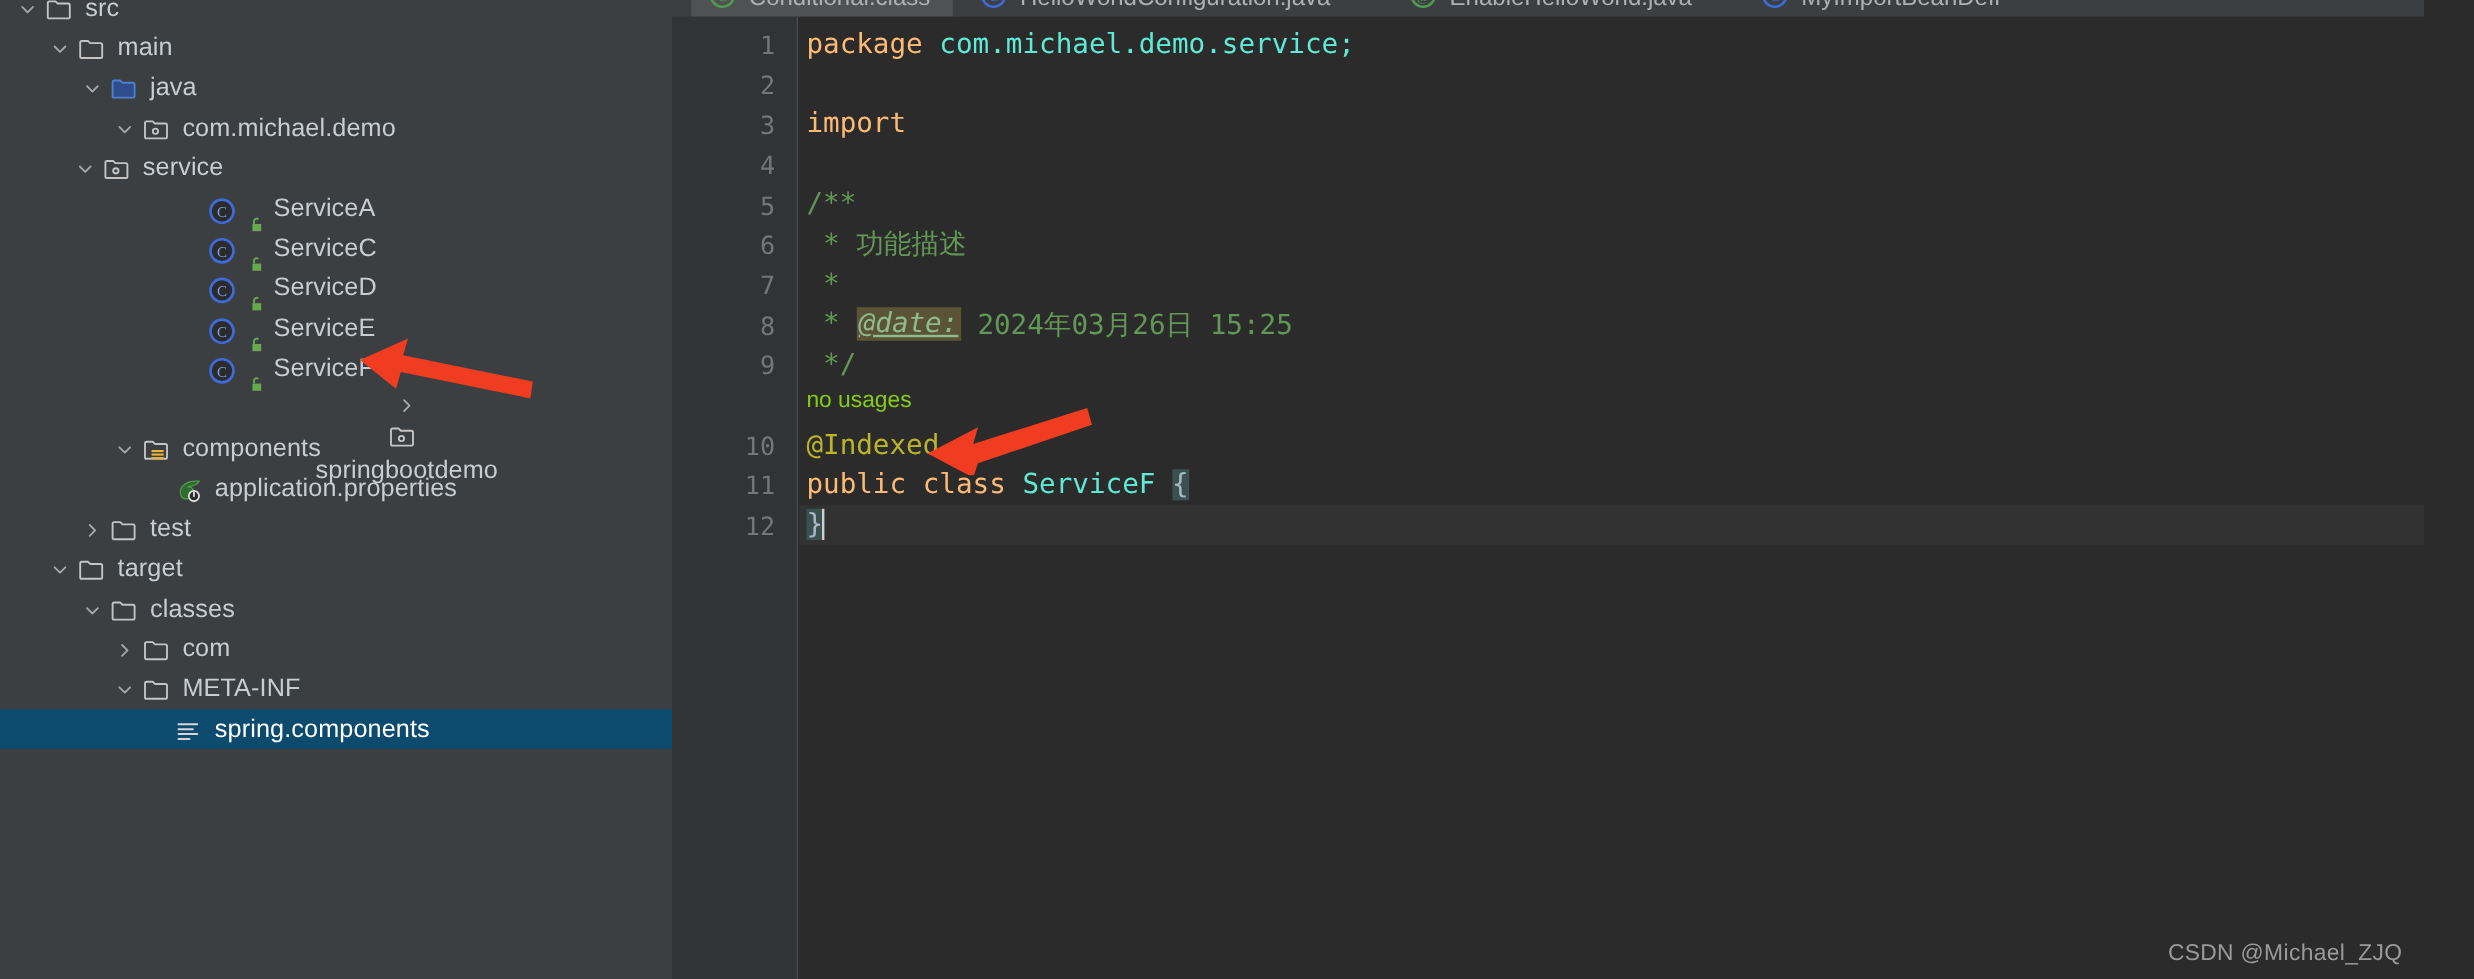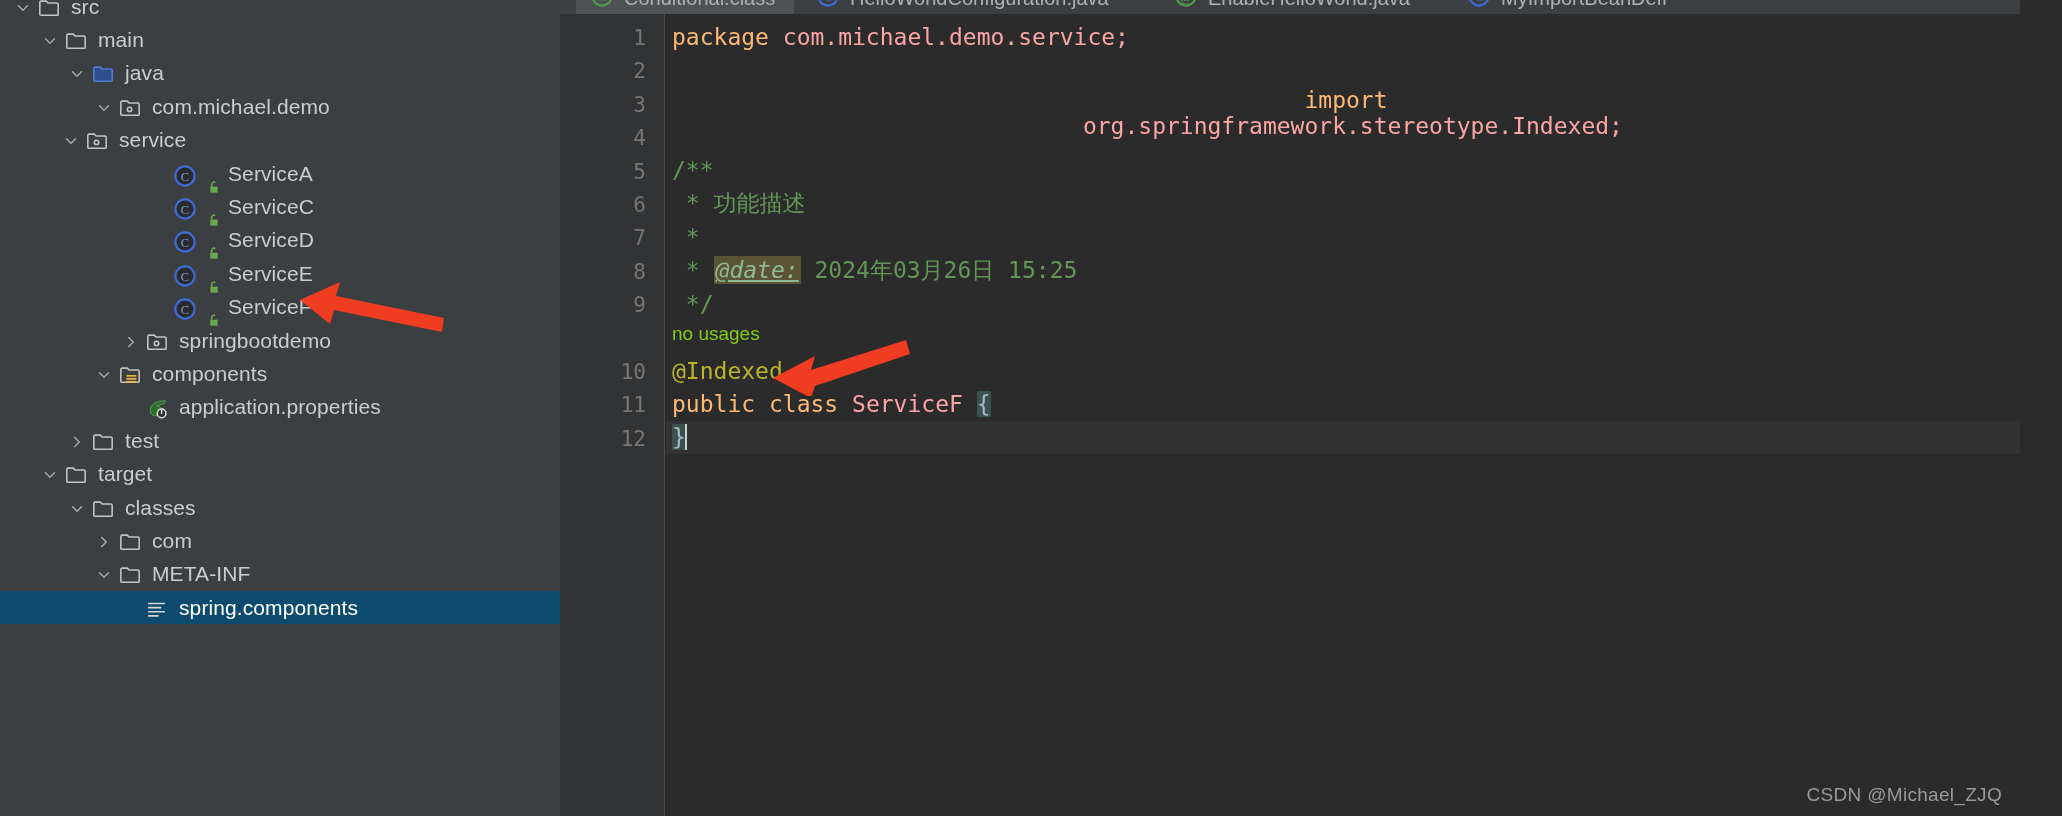--- a/index.html
+++ b/index.html
@@ -53,21 +53,21 @@
   .cl {
     position:absolute; left:0; right:0; height:33.4px;
     font-family:"DejaVu Sans Mono", monospace; font-size:23px;
     color:#a9b7c6; white-space:pre; display:flex; align-items:center;
     padding-left:6px; letter-spacing:0px;
   }
   .cl.curline { background:#323232; }
   .kw { color:#fdba74; }
   .cmt { color:#629755; }
   .ann { color:#bbb529; }
-  .cname { color:#fca5a5; }
+  .cname { color:#5eead4; }
   .tag {
     color:#8fbc8f; font-style:italic; text-decoration:underline;
     background:#5b5335; padding:1px 2px;
   }
   .hint {
     position:absolute; left:6px;
     font-family:"Liberation Sans", sans-serif; font-size:19px; color:#84cc16;
   }
   .brace-hl { background:#3b514d; color:#a9b7c6; }
   .caret { display:inline-block; width:2px; height:26px; background:#cfcfcf; vertical-align:-5px; margin-left:-1px;}
@@ -238,21 +238,21 @@
         <span class="lockbadge">
           <svg width="16" height="18" viewBox="0 0 24 24">
             <g fill="none" stroke="#6aa84f" stroke-width="2.4">
               <path d="M7 10 V6.5 a3.5 3.5 0 0 1 5.5-2.6"></path>
             </g>
             <rect x="5" y="10" width="11" height="9" fill="#6aa84f"></rect>
           </svg>
         </span>
         <span class="tree-label">ServiceF</span>
       </div>
-      <div class="tree-row" style="padding-left: 118px;">
+      <div class="tree-row" style="padding-left: 118px; flex-direction: column;">
         <span class="chev">
           <svg width="18" height="18" viewBox="0 0 24 24">
             <path d="M9 6 L15 12 L9 18" fill="none" stroke="#a8a8a8" stroke-width="2" stroke-linecap="round" stroke-linejoin="round"></path>
           </svg>
         </span>
         <span class="ico">
           <svg width="22" height="22" viewBox="0 0 24 24">
             <path d="M2 6 a1.5 1.5 0 0 1 1.5-1.5 H9 l2 2 h9.5 A1.5 1.5 0 0 1 22 8 v11 a1 1 0 0 1-1 1 H3 a1 1 0 0 1-1-1 Z" fill="none" stroke="#c4c4c4" stroke-width="1.7" stroke-linejoin="round"></path>
             <circle cx="11.5" cy="13.5" r="2.4" fill="none" stroke="#c4c4c4" stroke-width="1.7"></circle>
           </svg>
@@ -408,21 +408,21 @@
         <div class="ln" style="top: 212.4px;">7</div>
         <div class="ln" style="top: 245.8px;">8</div>
         <div class="ln" style="top: 279.2px;">9</div>
         <div class="ln" style="top: 346px;">10</div>
         <div class="ln" style="top: 379.4px;">11</div>
         <div class="ln" style="top: 412.8px;">12</div>
       </div>
     <div id="code">
         <div class="cl" style="top: 6px;"><span class="kw">package</span><span class="cname"> com.michael.demo.service;</span></div>
         <div class="cl" style="top: 39.4px;"></div>
-        <div class="cl" style="top: 72.8px; flex-direction: column;"><span class="kw">import</span><span class="cname"> org.springframework.stereotype.Indexed;</span></div>
+        <div class="cl" style="top: 72.8px;"><span class="kw">import</span></div>
         <div class="cl" style="top: 106.2px;"></div>
         <div class="cl" style="top: 139.6px;"><span class="cmt">/**</span></div>
         <div class="cl" style="top: 173px;"><span class="cmt"> * 功能描述</span></div>
         <div class="cl" style="top: 206.4px;"><span class="cmt"> *</span></div>
         <div class="cl" style="top: 239.8px;"><span class="cmt"> * </span><span class="tag">@date:</span><span class="cmt"> 2024年03月26日 15:25</span></div>
         <div class="cl" style="top: 273.2px;"><span class="cmt"> */</span></div>
         <div class="hint" style="top: 308.6px;">no usages</div>
         <div class="cl" style="top: 340px;"><span class="ann">@Indexed</span></div>
         <div class="cl" style="top: 373.4px;"><span class="kw">public</span><span class="cname"> </span><span class="kw">class</span><span class="cname"> </span><span class="cname">ServiceF</span><span class="cname"> </span><span class="brace-hl">{</span></div>
         <div class="cl curline" style="top: 406.8px;"><span class="brace-hl">}</span><span class="caret"></span></div>

